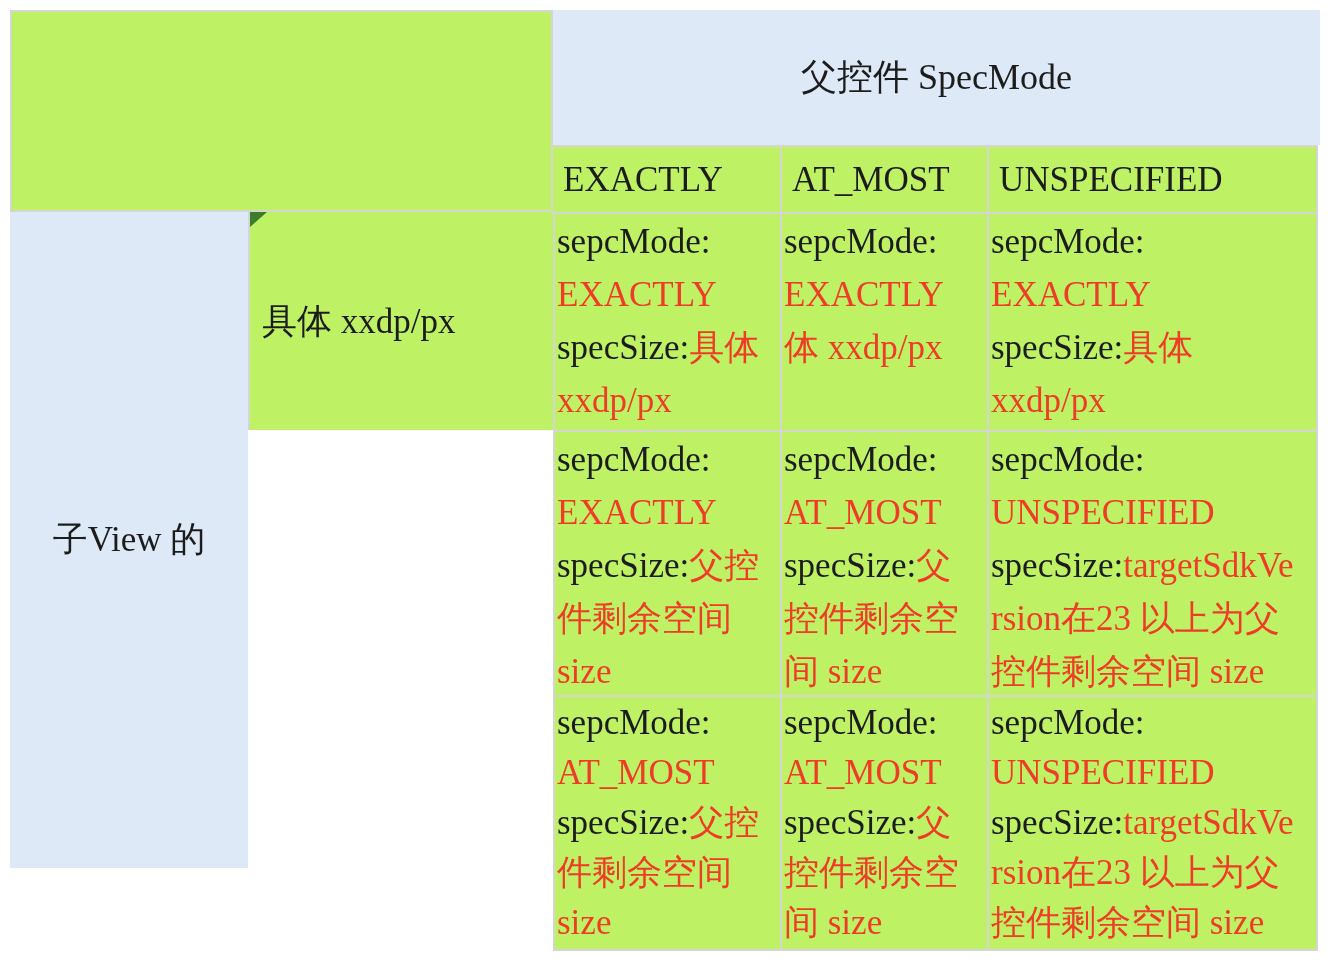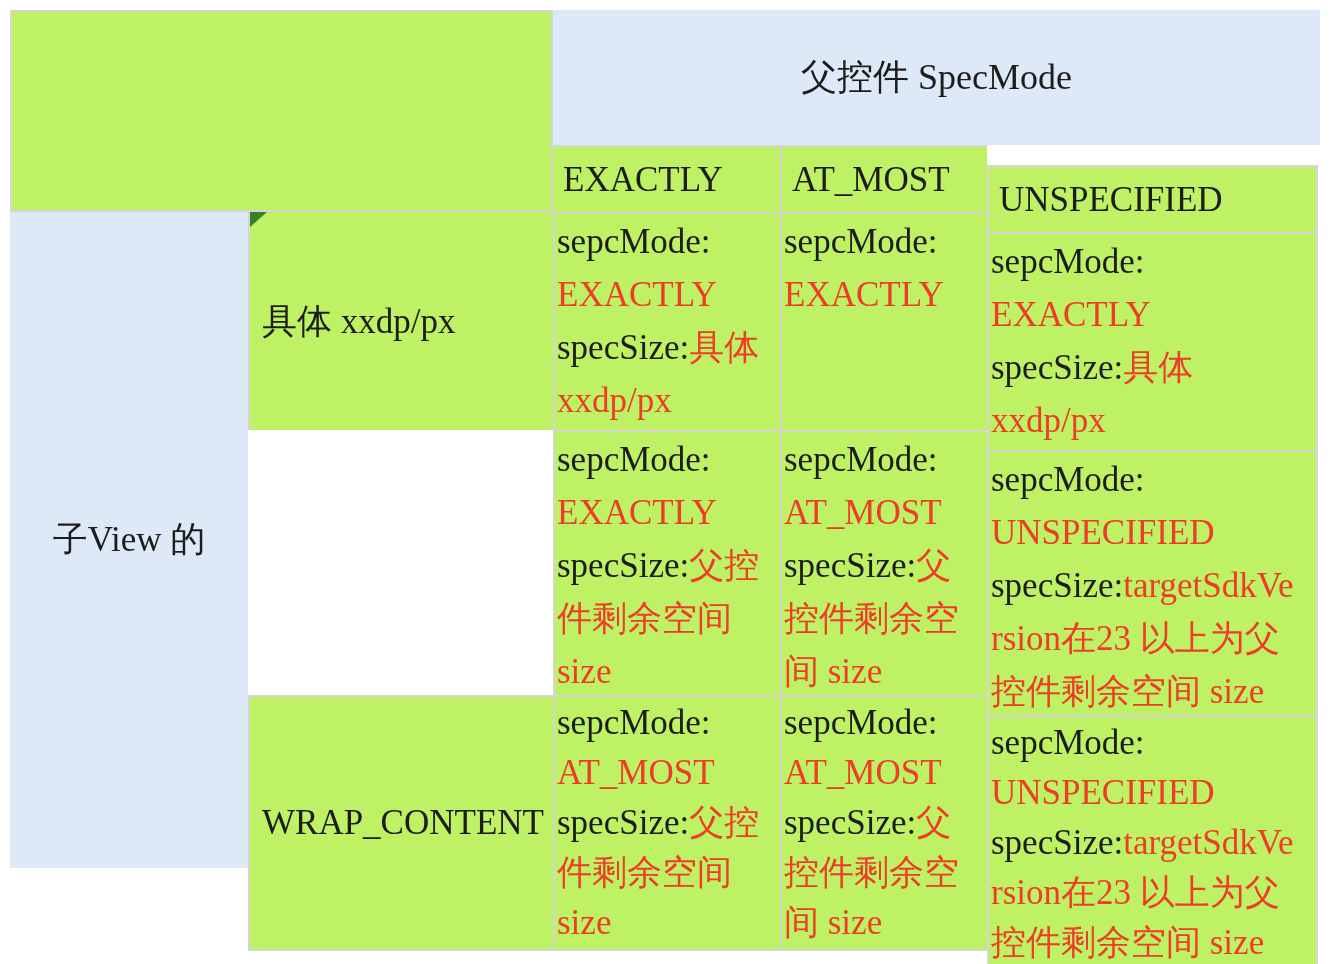--- a/index.html
+++ b/index.html
@@ -15,21 +15,21 @@
     width:1331px;height:964px;
     background:#fff;
     overflow:hidden;
     font-family:"Liberation Serif","DejaVu Serif",serif;
     color:var(--ink);
   }
   .c{position:absolute;box-sizing:border-box;background:#bef264;}
   .blue{background:var(--blue);}
   .bt{border-top:2px solid var(--bd);}
   .bl{border-left:2px solid var(--bd);}
-  .br{border-right:2px solid var(--bd);margin-top:20px;}
+  .br{border-right:2px solid var(--bd);}
   .bb{border-bottom:2px solid var(--bd);}
   .ball{border:2px solid var(--bd);}
 
   
   .cell-a{left:10px;top:10px;width:543px;height:202px;}
   .blue-top{left:553px;top:10px;width:767px;height:135px;}
   .hd{top:145px;height:67px;}
   .blue-left{left:10px;top:212px;width:238px;height:656px;}
   .rh{left:248px;width:305px;}
   .r1{top:212px;height:218px;}
@@ -77,33 +77,31 @@
   </div>
 
   <div class="c blue blue-left left-cell">
     <span>子View 的</span>
   </div>
 
   <div class="c rh r1 bl">
     <span class="tri"></span>
     <span>具体 xxdp/px</span>
   </div>
-  <div class="c rh r3 bl bt bb">
-    <span>WRAP_CONTENT</span>
-  </div>
 
   <div class="c d r1 c1 bt bl">
     <div class="ln">sepcMode:</div>
     <div class="ln red">EXACTLY</div>
     <div class="ln"><span>specSize:</span><span class="red">具体</span></div>
     <div class="ln red">xxdp/px</div>
   </div>
   <div class="c d r1 c2 bt bl">
     <div class="ln">sepcMode:</div>
     <div class="ln red">EXACTLY</div>
+    <div class="ln red">体 xxdp/px</div>
   </div>
   <div class="c d r1 c3 bt bl br">
     <div class="ln">sepcMode:</div>
     <div class="ln red">EXACTLY</div>
     <div class="ln"><span>specSize:</span><span class="red">具体</span></div>
     <div class="ln red">xxdp/px</div>
   </div>
 
   <div class="c d r2 c1 bt bl">
     <div class="ln">sepcMode:</div>

